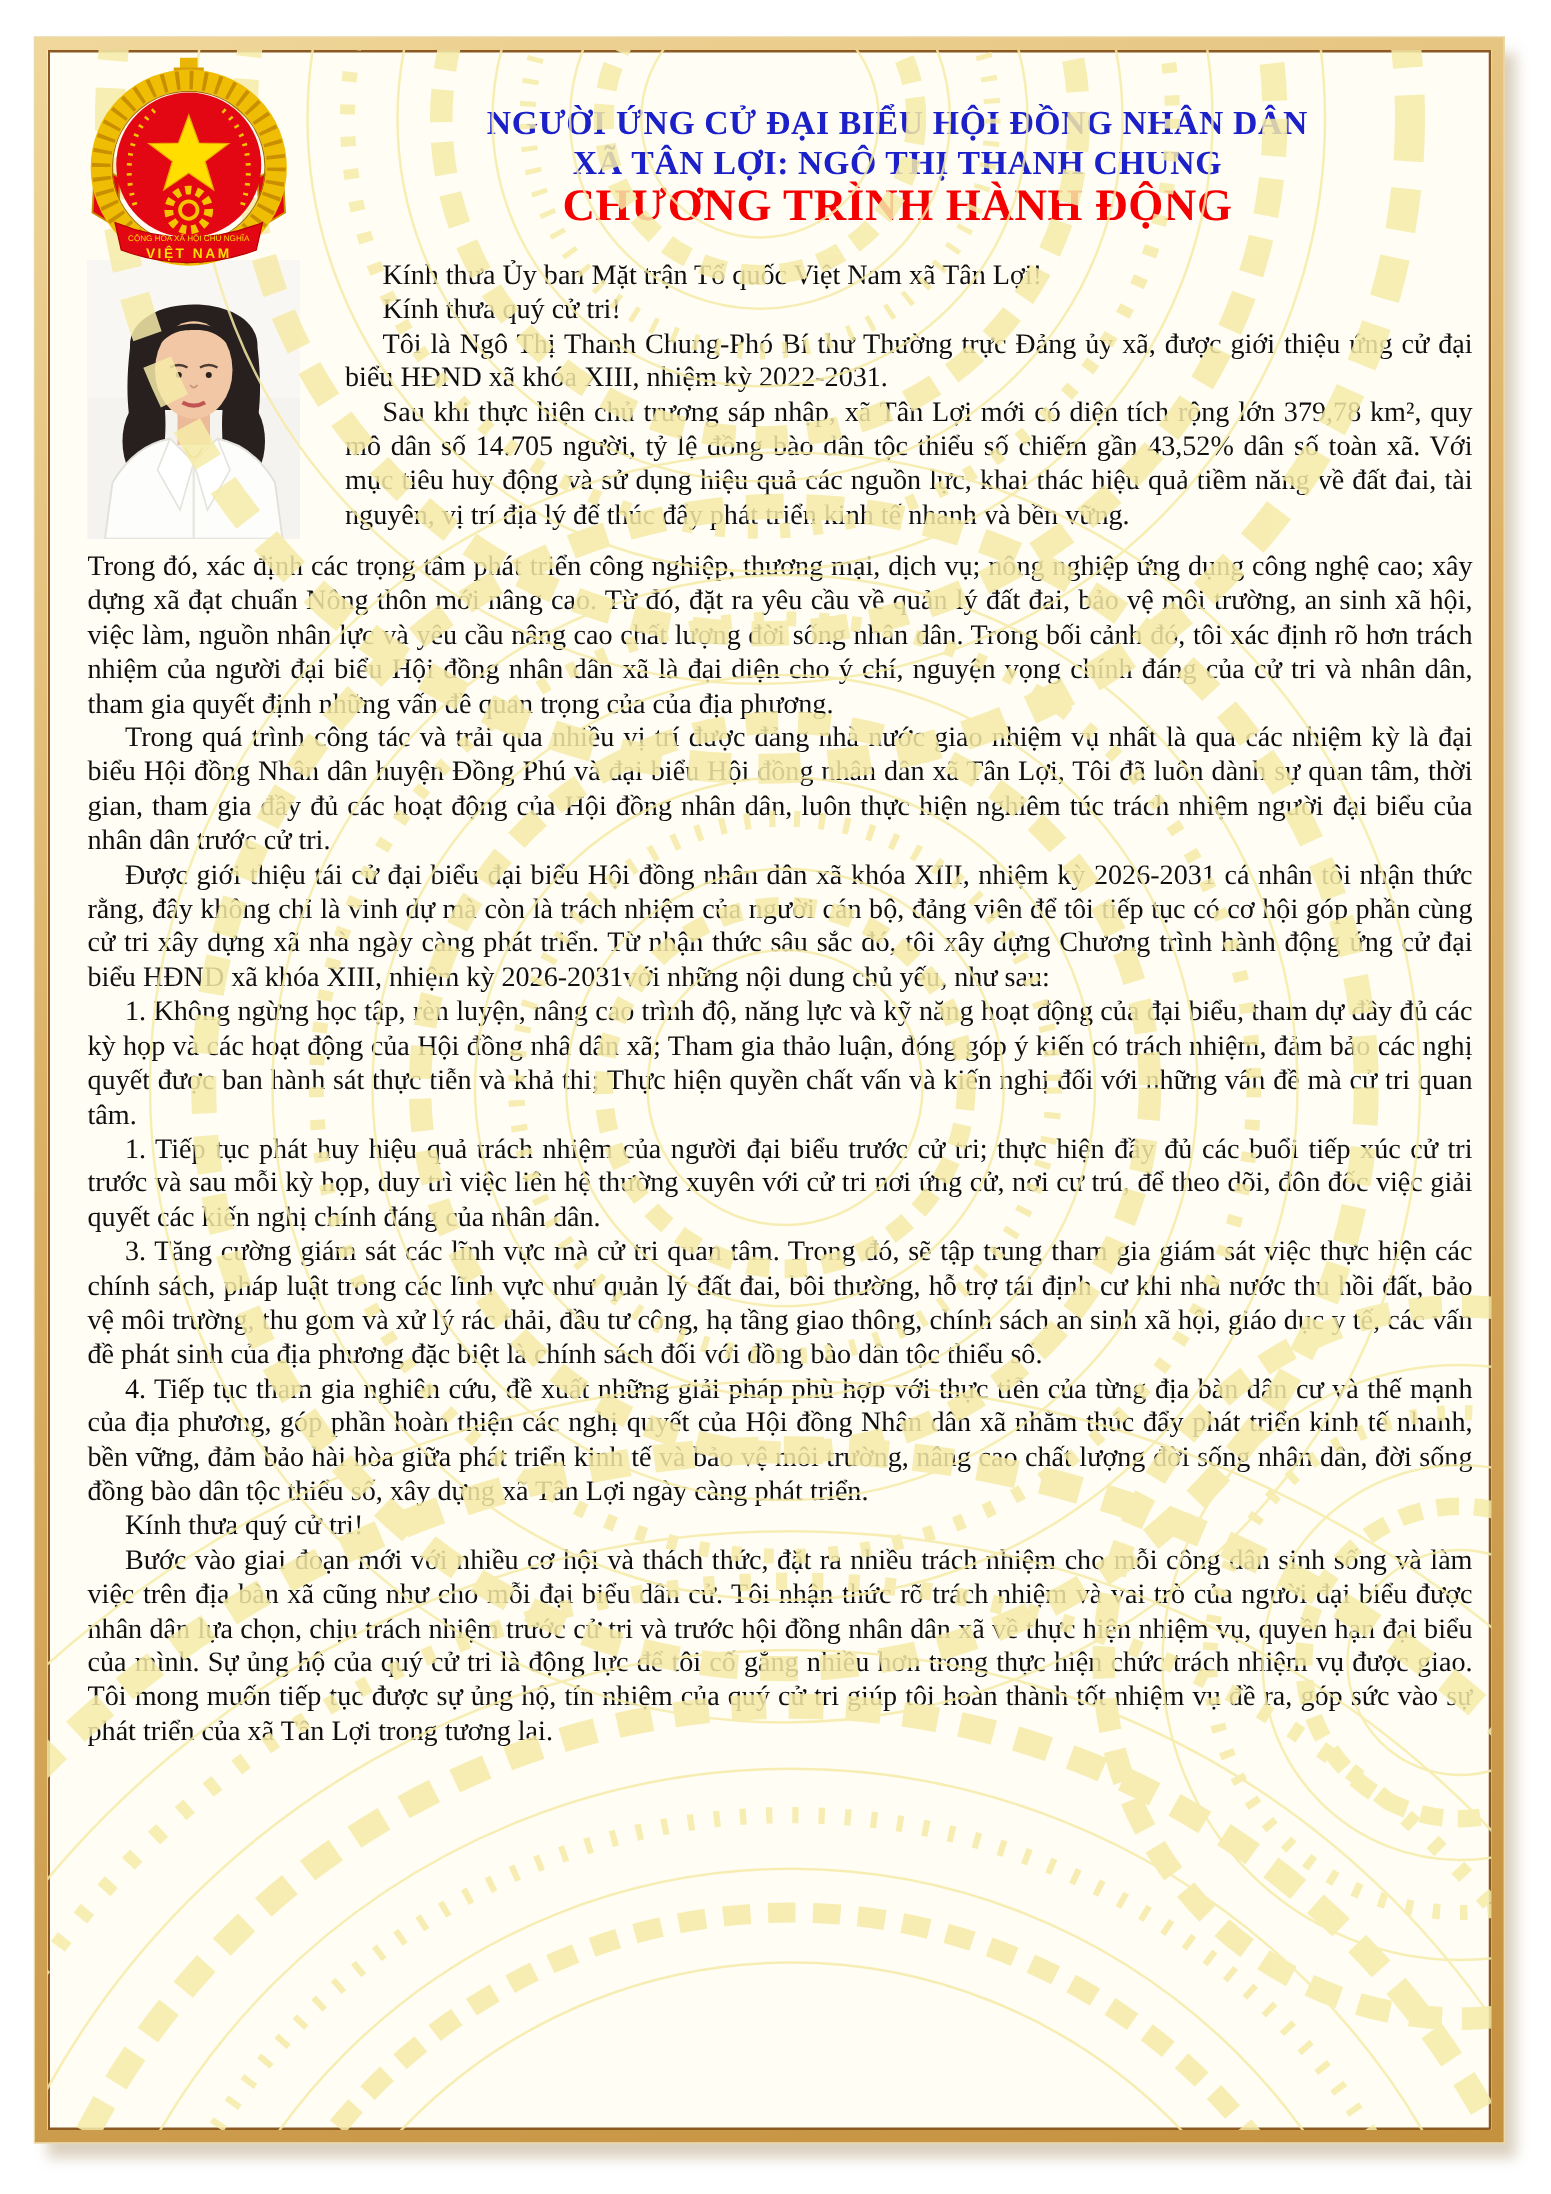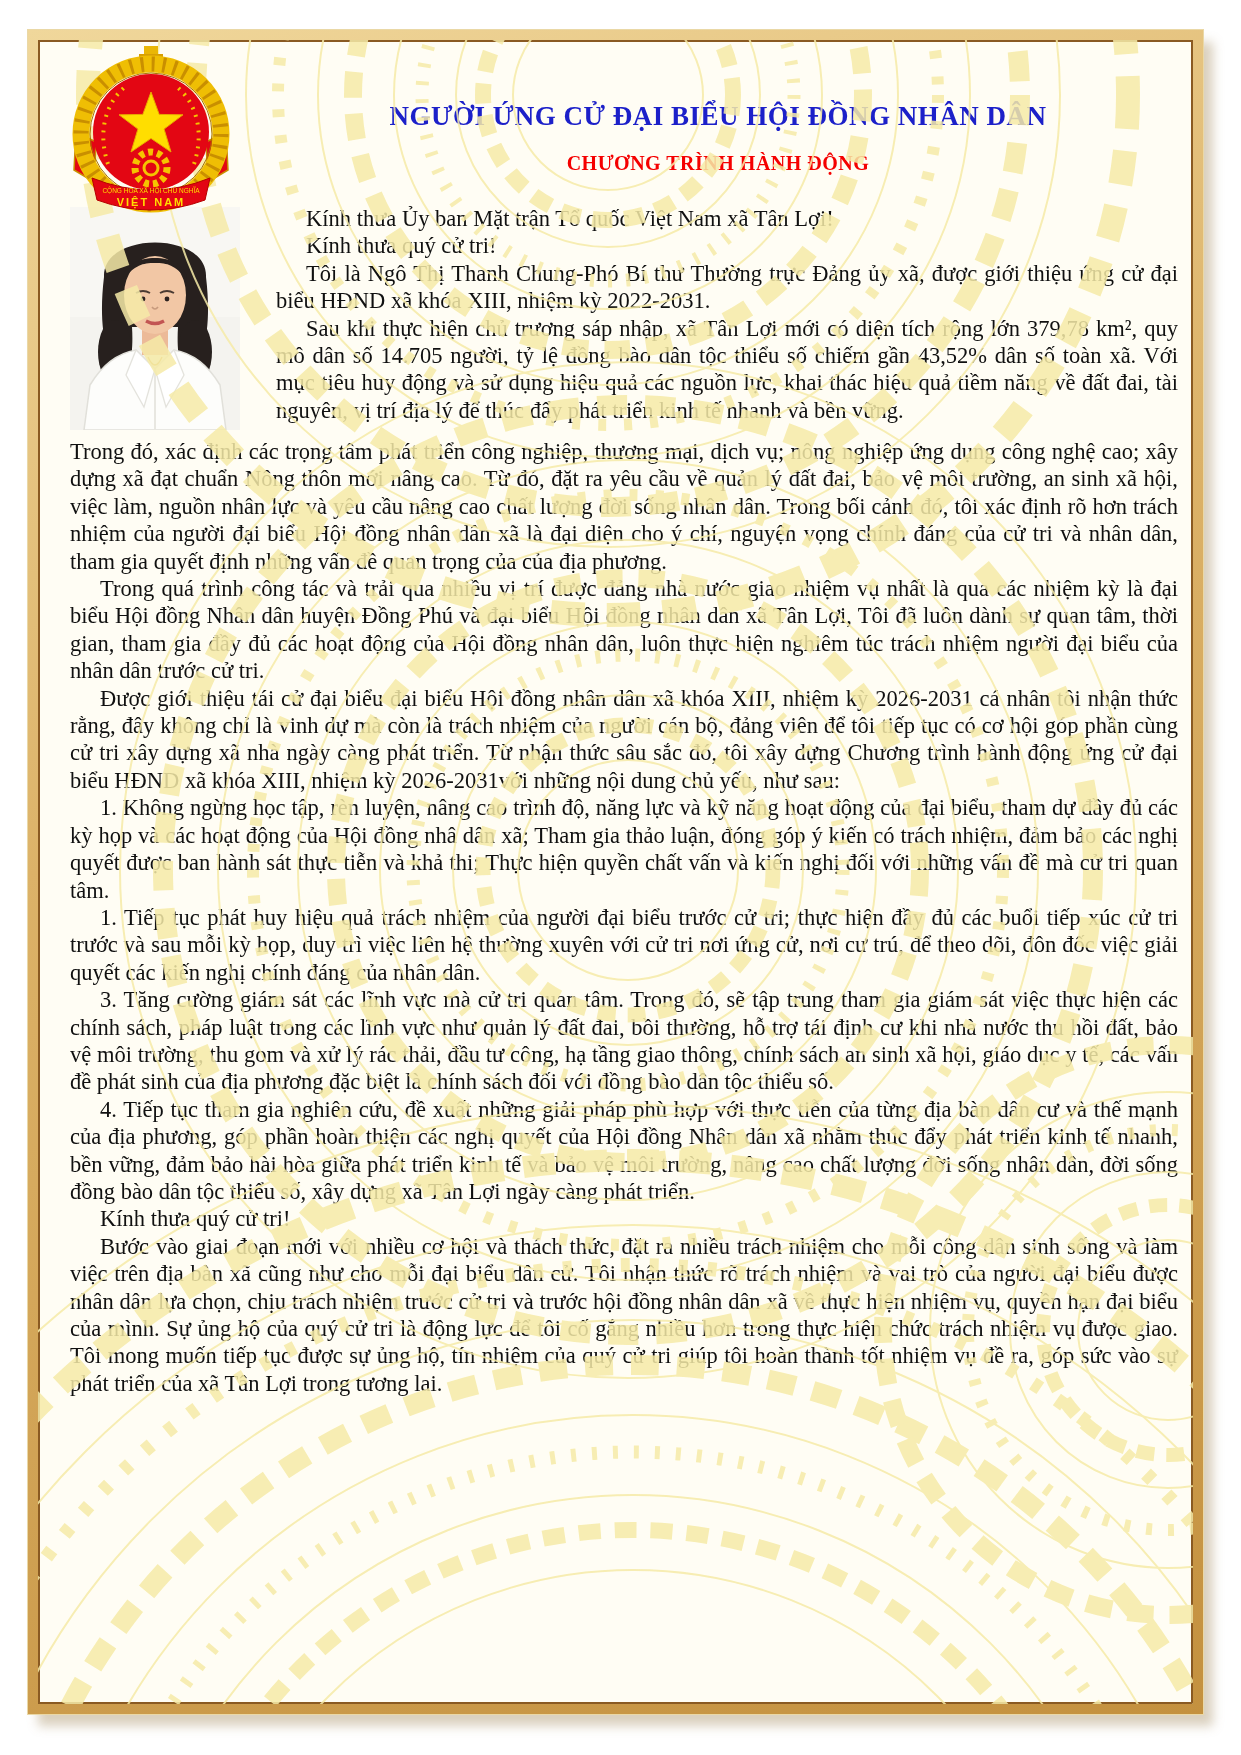--- a/index.html
+++ b/index.html
@@ -18,27 +18,27 @@
   .page{
     position:relative;width:100%;height:100%;
     background:#fffdf4;
     box-shadow:inset 0 0 0 2px #8a5a22;
     overflow:hidden;
   }
   .wm{position:absolute;left:0;top:0;pointer-events:none;}
 
   .emblem{position:absolute;left:32px;top:6px;width:162px;height:174px;}
 
-  .header{margin:0 30px 0 235px;padding-top:60px;text-align:center;}
+  .header{margin:0 30px 0 235px;padding-top:42px;text-align:center;}
   .title-line{
     font-weight:bold;font-size:27px;line-height:32px;letter-spacing:.5px;
     color:#1c20c9;
   }
   .subtitle{
-    margin-top:15px;font-weight:bold;font-size:20px;line-height:33px;
+    margin-top:2px;font-weight:bold;font-size:36px;line-height:33px;
     letter-spacing:.5px;color:#f50000;
   }
 
   .doc-body{
     margin:25px 15px 0 32px;
     font-size:22.5px;line-height:27.4px;color:#101010;
     text-align:justify;
   }
   .doc-body p{margin:0;}
   .ind{text-indent:30px;}
@@ -133,20 +133,21 @@
           <circle cx="81" cy="122" r="7" fill="#e30613" stroke="#f5c400" stroke-width="3"></circle>
 
           <path d="M22,132 Q81,156 140,132 L135,154 Q81,174 27,154 Z" fill="#e30613" stroke="#b50000" stroke-width="1"></path>
           <text x="81" y="147" text-anchor="middle" font-family="Liberation Sans, sans-serif" font-size="6.5" fill="#ffde00">CỘNG HÒA XÃ HỘI CHỦ NGHĨA</text>
           <text x="81" y="160" text-anchor="middle" font-family="Liberation Sans, sans-serif" font-size="11" font-weight="bold" letter-spacing="2" fill="#ffde00">VIỆT NAM</text>
         </svg>
       </div>
 
       <div class="header">
         <div class="title-line">NGƯỜI ỨNG CỬ ĐẠI BIỂU HỘI ĐỒNG NHÂN DÂN</div>
+        <div class="title-line">XÃ TÂN LỢI: NGÔ THỊ THANH CHUNG</div>
         <div class="subtitle">CHƯƠNG TRÌNH HÀNH ĐỘNG</div>
       </div>
 
       <div class="doc-body">
 
         <div class="photo">
           <svg width="170" height="223" viewBox="0 0 170 223">
             <rect width="170" height="223" fill="#f4f3ef"></rect>
             <rect width="170" height="110" fill="#f8f7f3"></rect>
 

